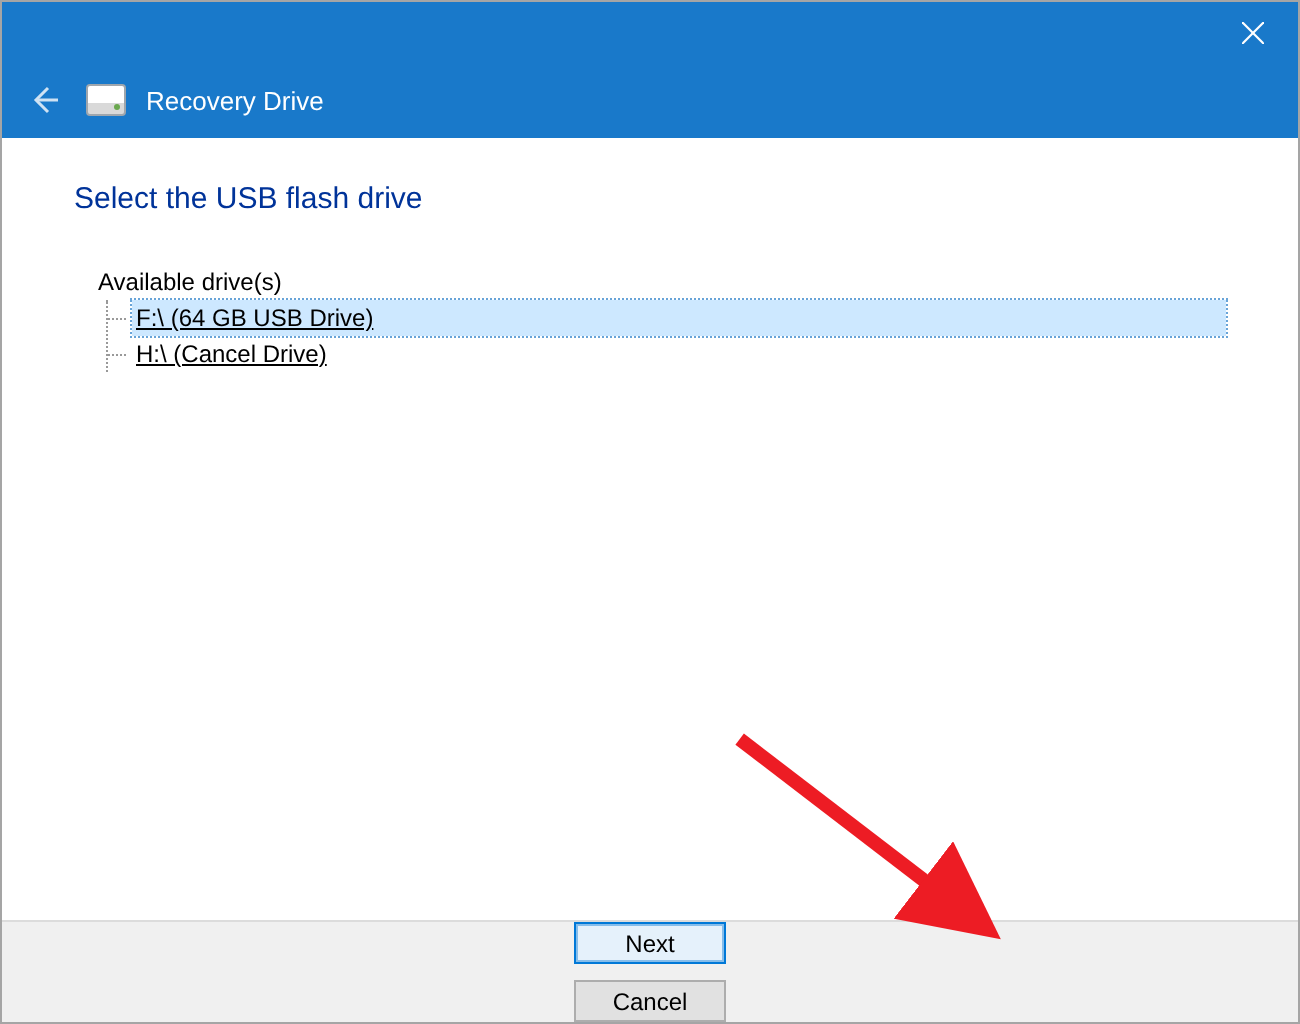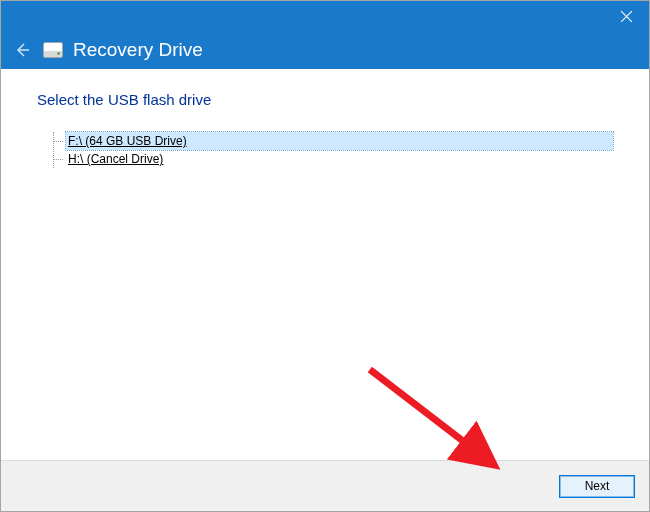--- a/index.html
+++ b/index.html
@@ -73,21 +73,21 @@
   }
   .drive-icon::after{
     content:"";
     position:absolute;
     right:2px; bottom:2px;
     width:3px; height:3px;
     background:#6aa84f;
     border-radius:50%;
   }
   .header-title {
-    font-size: 19px;
+    font-size: 13px;
     color: #ffffff;
   }
 
   
   .content {
     flex: 1 1 auto;
     padding: 22px 36px 0 36px;
     box-sizing: border-box;
     position: relative;
   }
@@ -139,20 +139,21 @@
   
   .footer {
     height: 50px;
     border-top: 1px solid #dcdcdc;
     background: #f0f0f0;
     display: flex;
     align-items: center;
     justify-content: flex-end;
     padding: 0 14px;
     gap: 8px;
+    flex-direction: column;
   }
   .btn {
     min-width: 76px;
     height: 23px;
     font-size: 12px;
     font-family: inherit;
     background: #e1e1e1;
     border: 1px solid #adadad;
     cursor: pointer;
     padding: 0 12px;
@@ -194,29 +195,31 @@
     </div>
     <span class="drive-icon"></span>
     <span class="header-title">Recovery Drive</span>
   </div>
 
   <div class="content">
     <h1 class="page-heading">Select the USB flash drive</h1>
 
 
     <div class="tree-root">
+      <div class="tree-label">Available drive(s)</div>
       <div class="tree-children">
         <div class="tree-item selected">F:\ (64 GB USB Drive)</div>
         <div class="tree-item">H:\ (Cancel Drive)</div>
       </div>
     </div>
   </div>
 
   <div class="footer">
     <button class="btn primary">Next</button>
+    <button class="btn">Cancel</button>
   </div>
 
   <svg class="arrow-overlay" viewBox="0 0 650 512">
     <defs>
       <marker id="ahead" markerWidth="7" markerHeight="7" refX="5" refY="3.5" orient="auto" markerUnits="strokeWidth">
         <polygon points="0,0 7,3.5 0,7" fill="#ed1c24"></polygon>
       </marker>
     </defs>
     <line x1="370" y1="370" x2="490" y2="462" stroke="#ed1c24" stroke-width="7" marker-end="url(#ahead)"></line>
   </svg>

